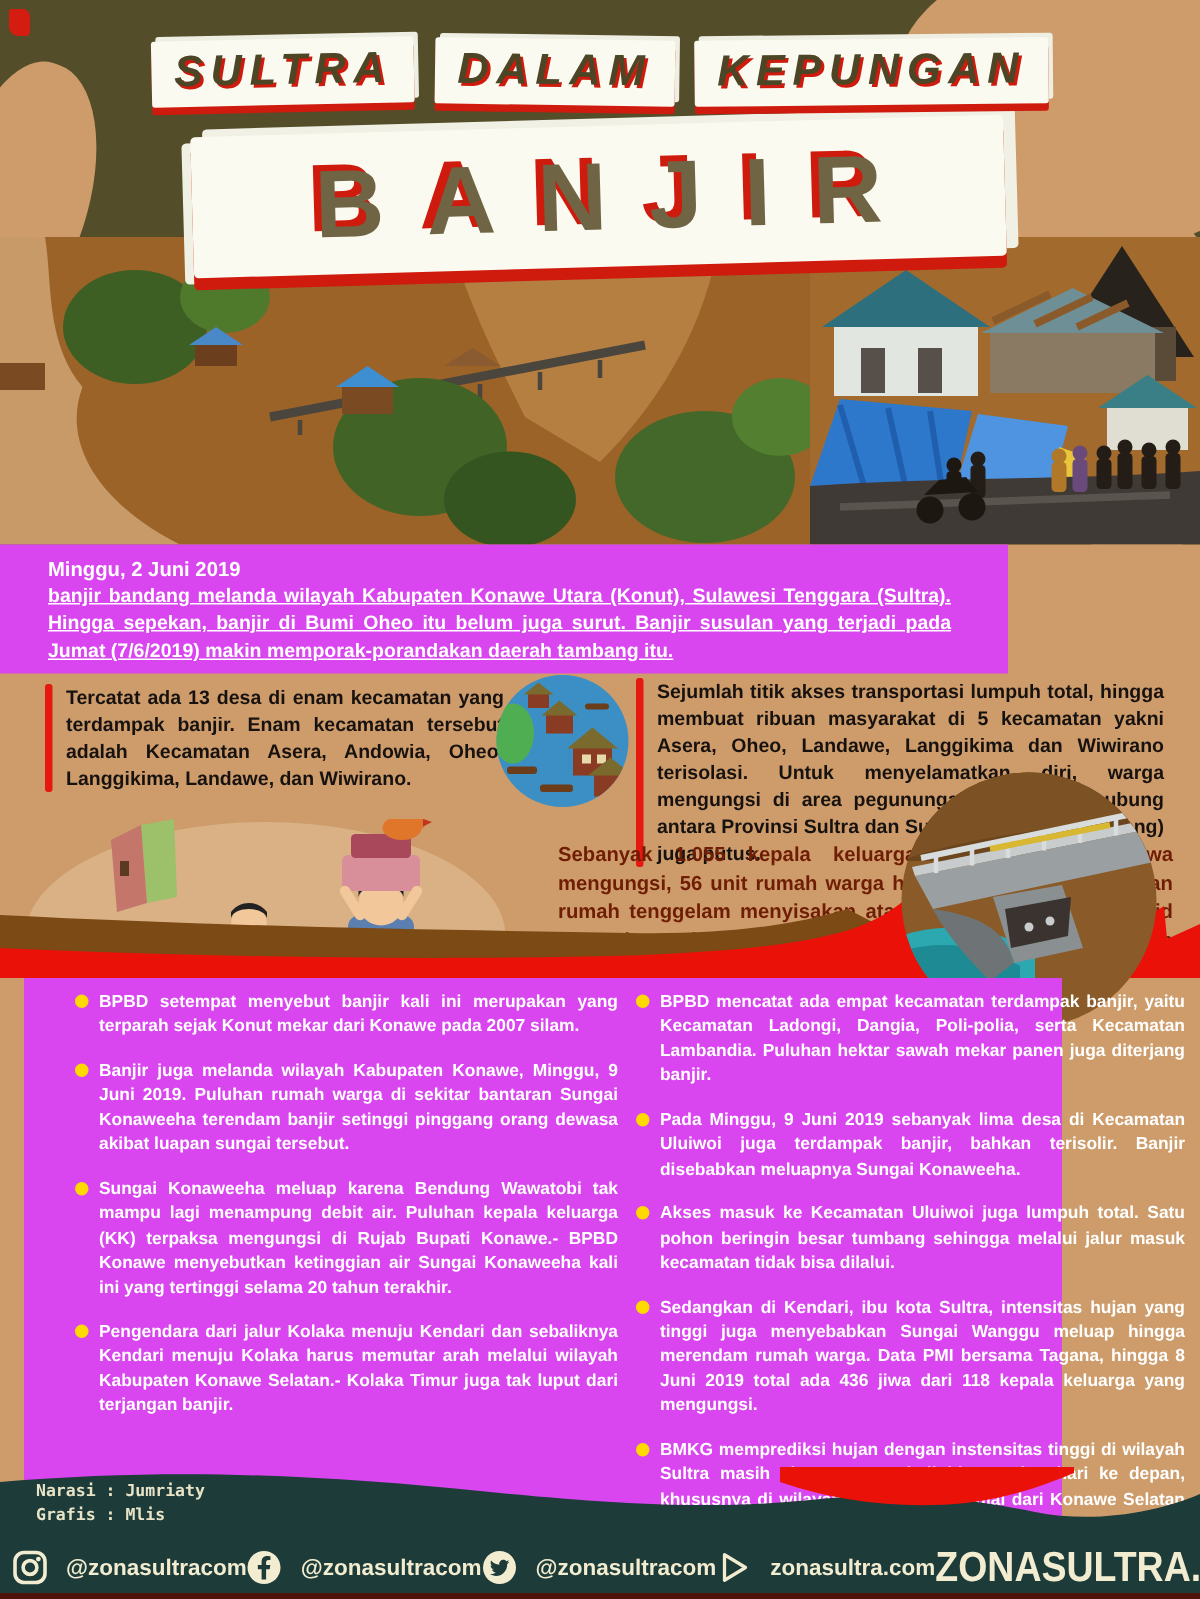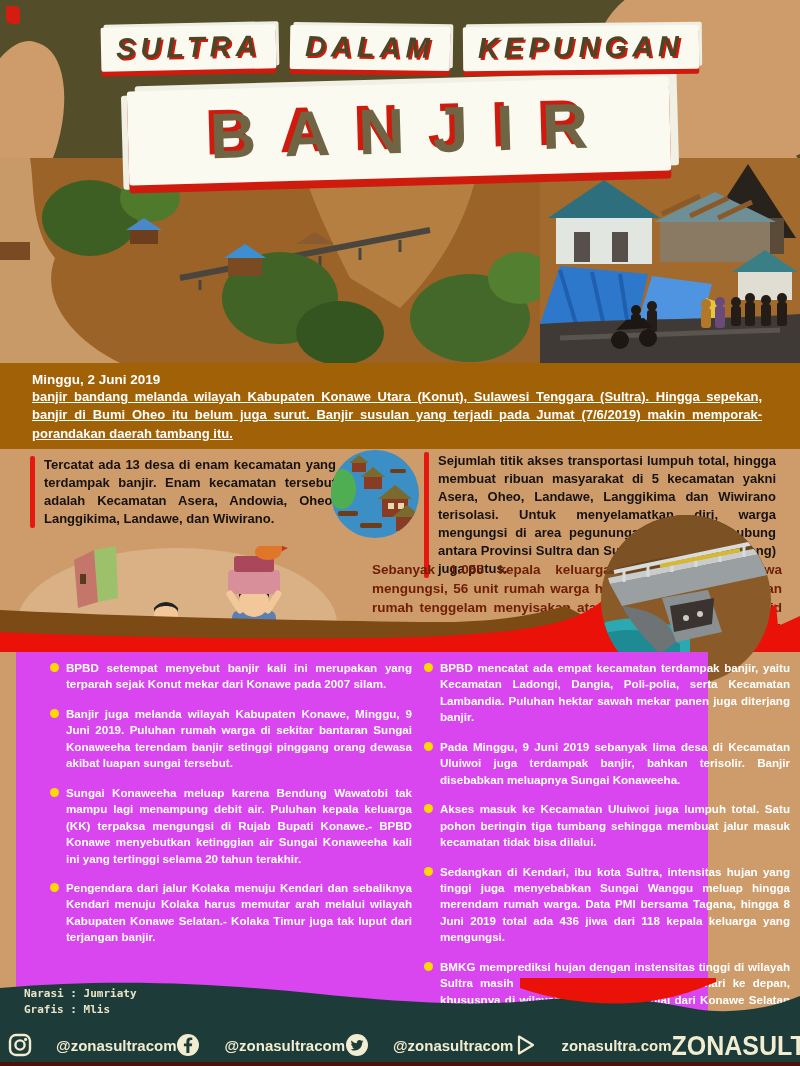--- a/index.html
+++ b/index.html
@@ -26,21 +26,21 @@
 
   .banjir-wrap { position:absolute; top:84px; left:128px; width:542px; height:94px; background:#fbfaf1;
     transform:rotate(-1.6deg); box-shadow:0 8px 0 #cf1b0e, 8px -5px 0 #f1f0e5, -6px 4px 0 #f1f0e5;
     display:flex; align-items:center; justify-content:center; z-index:4; border-radius:3px; }
   .banjir-text { font-weight:800; font-size:64px; letter-spacing:28px; padding-left:28px; color:#6f6545;
     text-shadow:-5px -4px 0 #cf1b0e; }
 
   .photo-svg { position:absolute; top:158px; left:0; z-index:1; }
 
   
-  .intro { position:absolute; top:363px; left:0; width:800px; height:86px; background:#a16207;
+  .intro { position:absolute; top:363px; left:0; width:672px; height:86px; background:#d946ef;
     color:#ffffff; padding:9px 38px 0 32px; z-index:6; }
   .intro .date { font-weight:800; font-size:13.5px; margin-bottom:1px; }
   .intro .lead { font-weight:700; font-size:13px; line-height:1.42; text-align:justify;text-decoration:underline; }
 
   
   .fact { position:absolute; display:flex; gap:9px; z-index:3; }
   .fact .bar { width:5px; background:#e51910; border-radius:2px; flex-shrink:0; }
   .fact .ftext { font-weight:700; font-size:13px; line-height:1.38; color:#171210; text-align:justify; }
   .fact1 { top:456px; left:30px; width:306px; }
   .fact2 { top:452px; left:424px; width:352px; }
@@ -63,21 +63,21 @@
   .bullet .dot { width:9px; height:9px; border-radius:50%; background:#ffd900; flex-shrink:0; margin-top:3px; }
   .bullet .btext { font-weight:700; font-size:11.6px; line-height:1.42; color:#ffffff; text-align:justify; }
 
   
   .footer-wave { position:absolute; top:978px; left:0; z-index:7; }
   .footer { position:absolute; top:1018px; left:0; width:800px; height:48px; background:#1d3b38; z-index:8; }
   .credits { position:absolute; top:986px; left:24px; z-index:9; color:#e9e4c8;
     font-family:"DejaVu Sans Mono", monospace; font-size:11px; line-height:1.45;font-weight:bold; }
   .footer-row { position:absolute; top:1028px; left:0; width:800px; height:34px; z-index:9;
     display:flex; align-items:center; justify-content:space-between; padding:0 12px 0 8px; }
-  .social { display:flex; align-items:center; gap:24px; color:#f2ecd0; font-weight:700; font-size:15px; cursor:pointer; }
+  .social { display:flex; align-items:center; gap:12px; color:#f2ecd0; font-weight:700; font-size:15px; cursor:pointer; }
   .logo-text { color:#f2ecd0; font-weight:800; font-size:25px; letter-spacing:0px; transform:scaleY(1.12); }
   .bottom-strip { position:absolute; bottom:0; left:0; width:800px; height:4px; background:#4d120b; z-index:10; }
 </style>
 </head>
 <body>
 
 <div class="canvas">
 
   <div class="header">
     <div class="blob b1"></div>
@@ -299,21 +299,21 @@
       <div class="bullet">
         <span class="dot"></span>
         <span class="btext">BPBD mencatat ada empat kecamatan terdampak banjir, yaitu Kecamatan Ladongi, Dangia, Poli-polia, serta Kecamatan Lambandia. Puluhan hektar sawah mekar panen juga diterjang banjir.</span>
       </div>
       <div class="bullet">
         <span class="dot"></span>
         <span class="btext">Pada Minggu, 9 Juni 2019 sebanyak lima desa di Kecamatan Uluiwoi juga terdampak banjir, bahkan terisolir. Banjir disebabkan meluapnya Sungai Konaweeha.</span>
       </div>
       <div class="bullet">
         <span class="dot"></span>
-        <span class="btext">Akses masuk ke Kecamatan Uluiwoi juga lumpuh total. Satu pohon beringin tiga tumbang sehingga membuat jalur masuk kecamatan tidak bisa dilalui.</span>
+        <span class="btext">Akses masuk ke Kecamatan Uluiwoi juga lumpuh total. Satu pohon beringin besar tumbang sehingga melalui jalur masuk kecamatan tidak bisa dilalui.</span>
       </div>
       <div class="bullet">
         <span class="dot"></span>
         <span class="btext">Sedangkan di Kendari, ibu kota Sultra, intensitas hujan yang tinggi juga menyebabkan Sungai Wanggu meluap hingga merendam rumah warga. Data PMI bersama Tagana, hingga 8 Juni 2019 total ada 436 jiwa dari 118 kepala keluarga yang mengungsi.</span>
       </div>
       <div class="bullet">
         <span class="dot"></span>
         <span class="btext">BMKG memprediksi hujan dengan instensitas tinggi di wilayah Sultra masih akan terus terjadi hingga tiga hari ke depan, khususnya di wilayah bagian utara mulai dari Konawe Selatan (Konsel), Bombana, Kendari, Konawe Kepulauan (Konkep) hingga Kolaka Timur (Koltim).</span>
       </div>
     </div>

